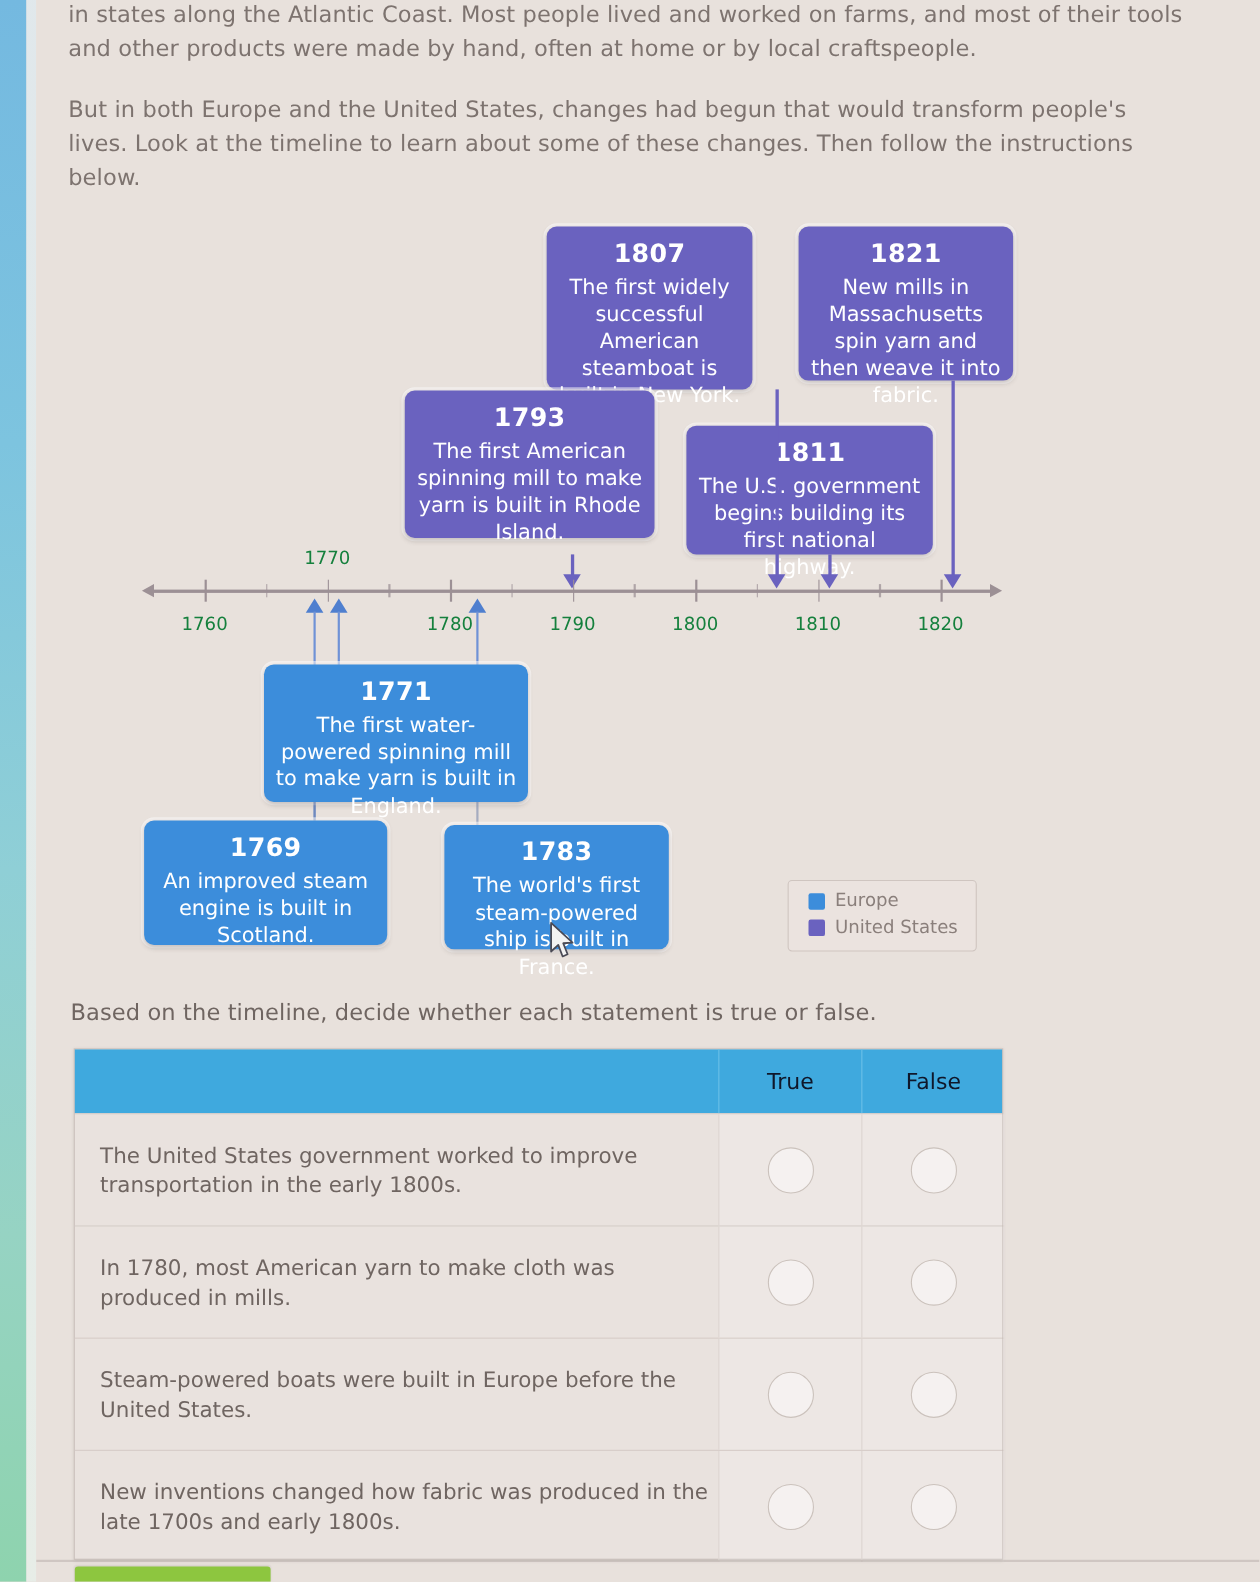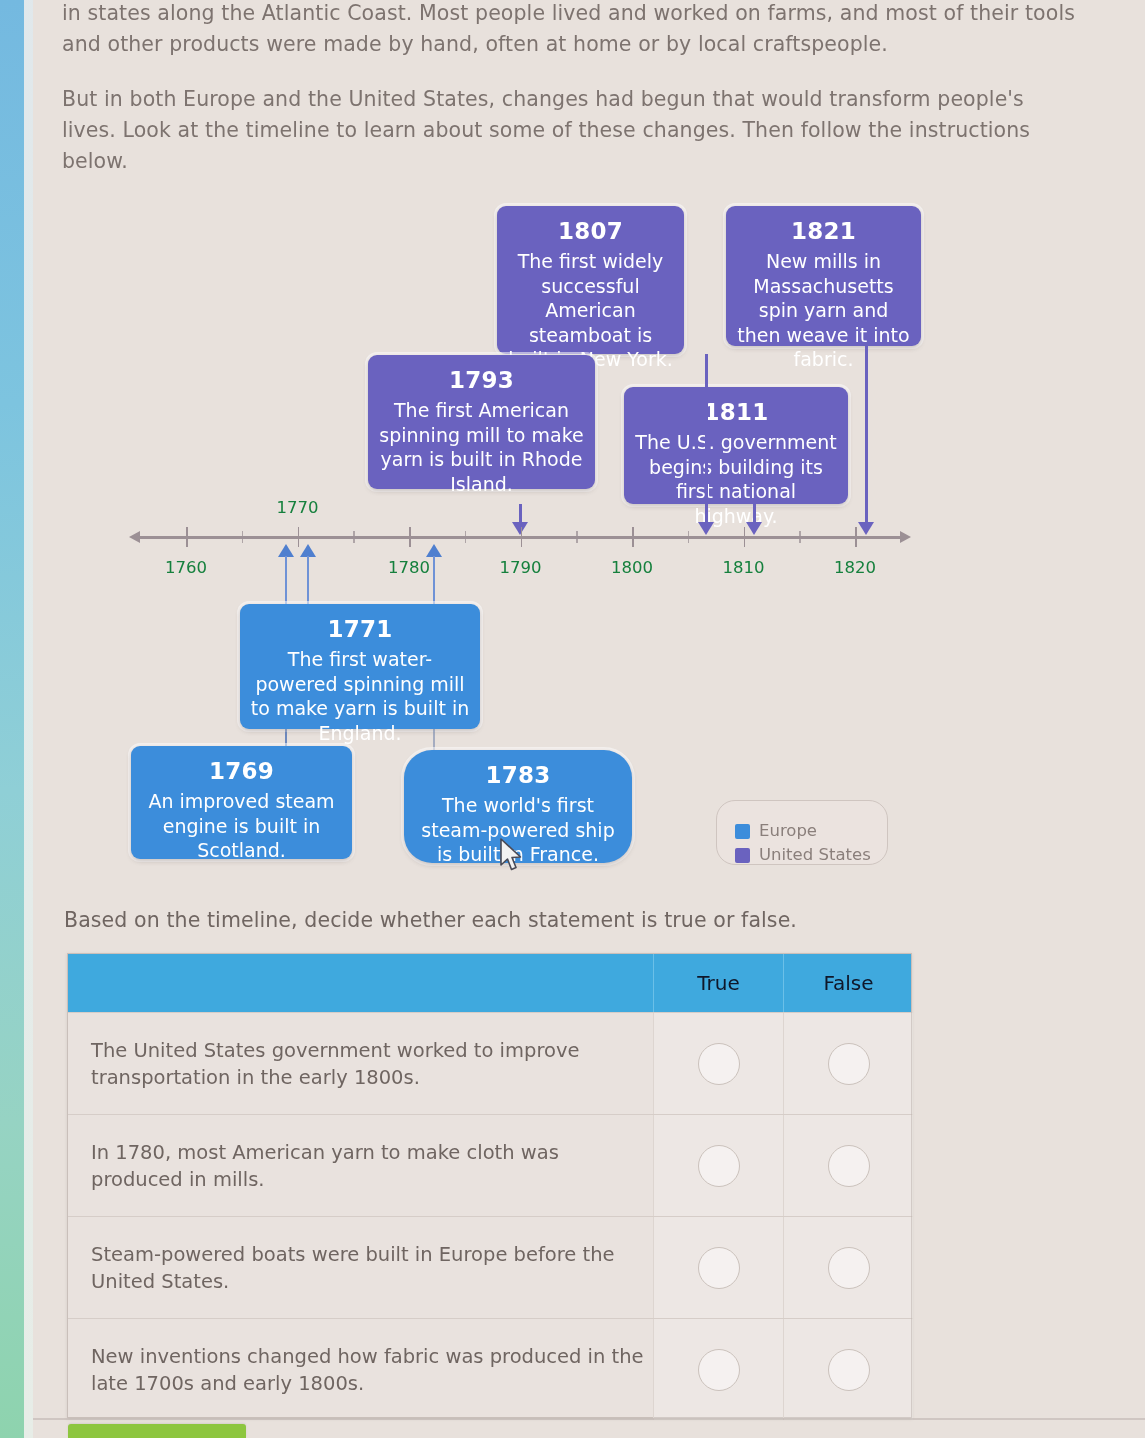--- a/index.html
+++ b/index.html
@@ -89,23 +89,23 @@
   .tick-label{
     position:absolute;color:#15803d;font-size:16.5px;white-space:nowrap;
     transform:translateX(-50%);
   }
   .tick-label.below{top:22px;}
   .tick-label.above{top:-38px;}
 
   
   #legend{
     position:absolute;left:716px;top:800px;width:172px;height:65px;
-    border:1.6px solid #cfc5c0;border-radius:19px;
+    border:1.6px solid #cfc5c0;border-radius:4px;
     background:rgba(236,229,225,.55);
-    box-sizing:border-box;padding:21px 0 0 18px;
+    box-sizing:border-box;padding:9px 0 0 18px;
   }
   .legend-row{display:flex;align-items:center;margin-bottom:6px;}
   .legend-swatch{width:15px;height:15px;border-radius:2px;margin-right:9px;}
   .legend-swatch.eu{background:#3c8ddb;}
   .legend-swatch.us{background:#6a62bf;}
   .legend-text{color:#8a7f7b;font-size:16.5px;line-height:18px;}
 
   
   #question{
     position:absolute;left:64px;top:908px;color:#6f6561;
@@ -238,21 +238,21 @@
   </div>
 
   <div class="connector connector eu" style="left:284.5px;top:533px;height:17px;"></div>
   <div class="connector connector eu" style="left:432.5px;top:533px;height:23px;"></div>
 
   <div class="card eu" style="left:131px;top:550px;width:221px;height:113px;">
     <span class="yr">1769</span>
     <span>An improved steam engine is built in Scotland.</span>
   </div>
 
-  <div class="card eu" style="left:404px;top:554px;width:228px;height:113px;border-radius:28px;">
+  <div class="card eu" style="left:404px;top:554px;width:204px;height:113px;">
     <span class="yr">1783</span>
     <span>The world's first steam-powered ship is built in France.</span>
   </div>
 </div>
 
 <div id="legend">
   <div class="legend-row">
     <span class="legend-swatch eu"></span>
     <span class="legend-text">Europe</span>
   </div>

